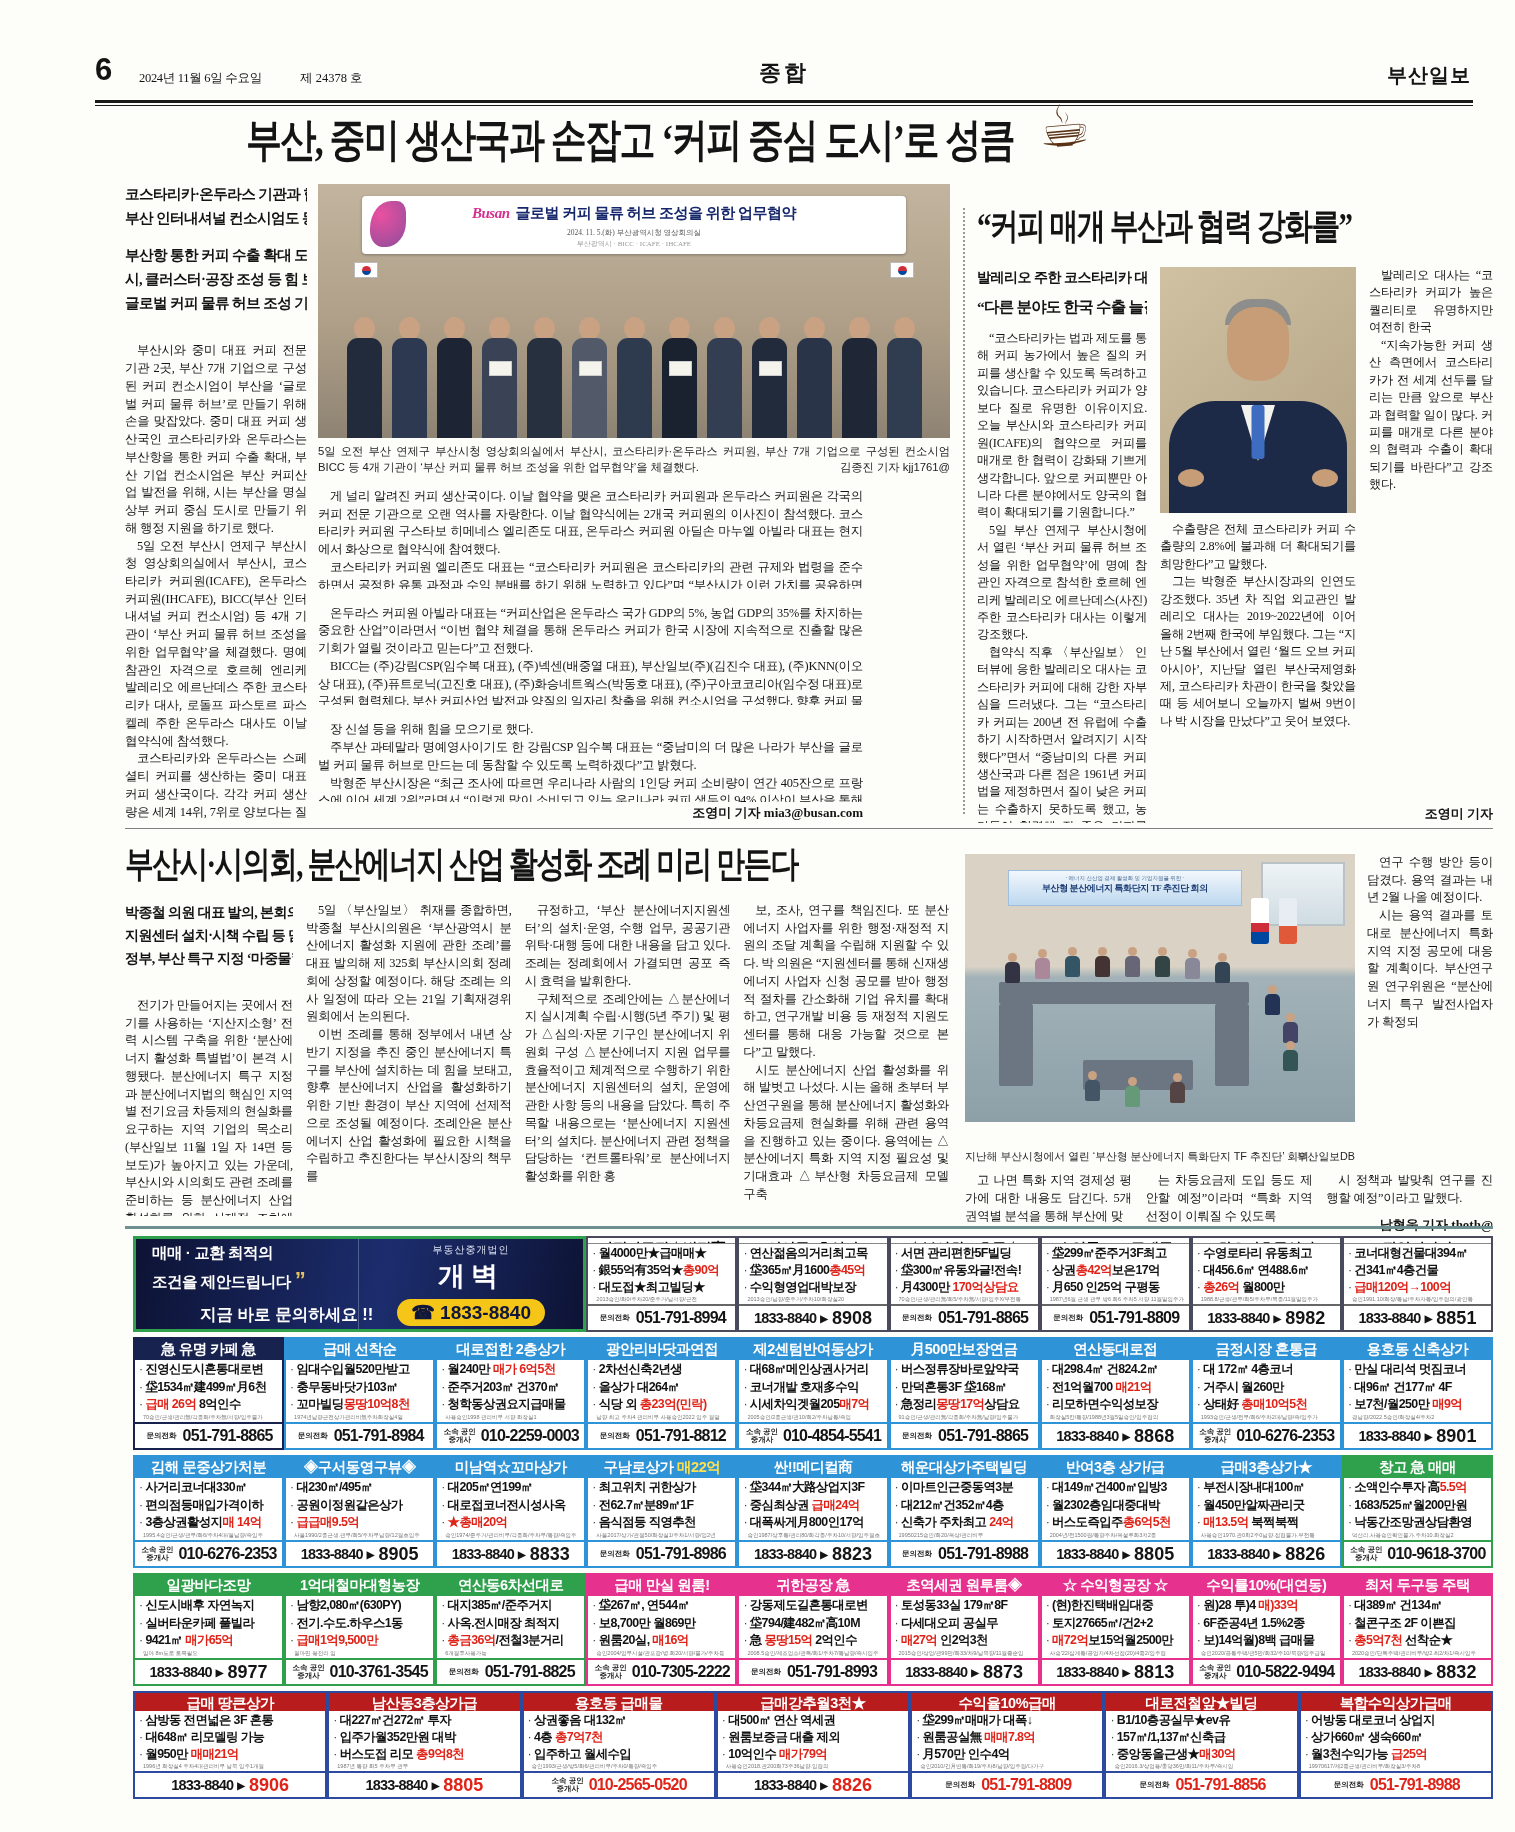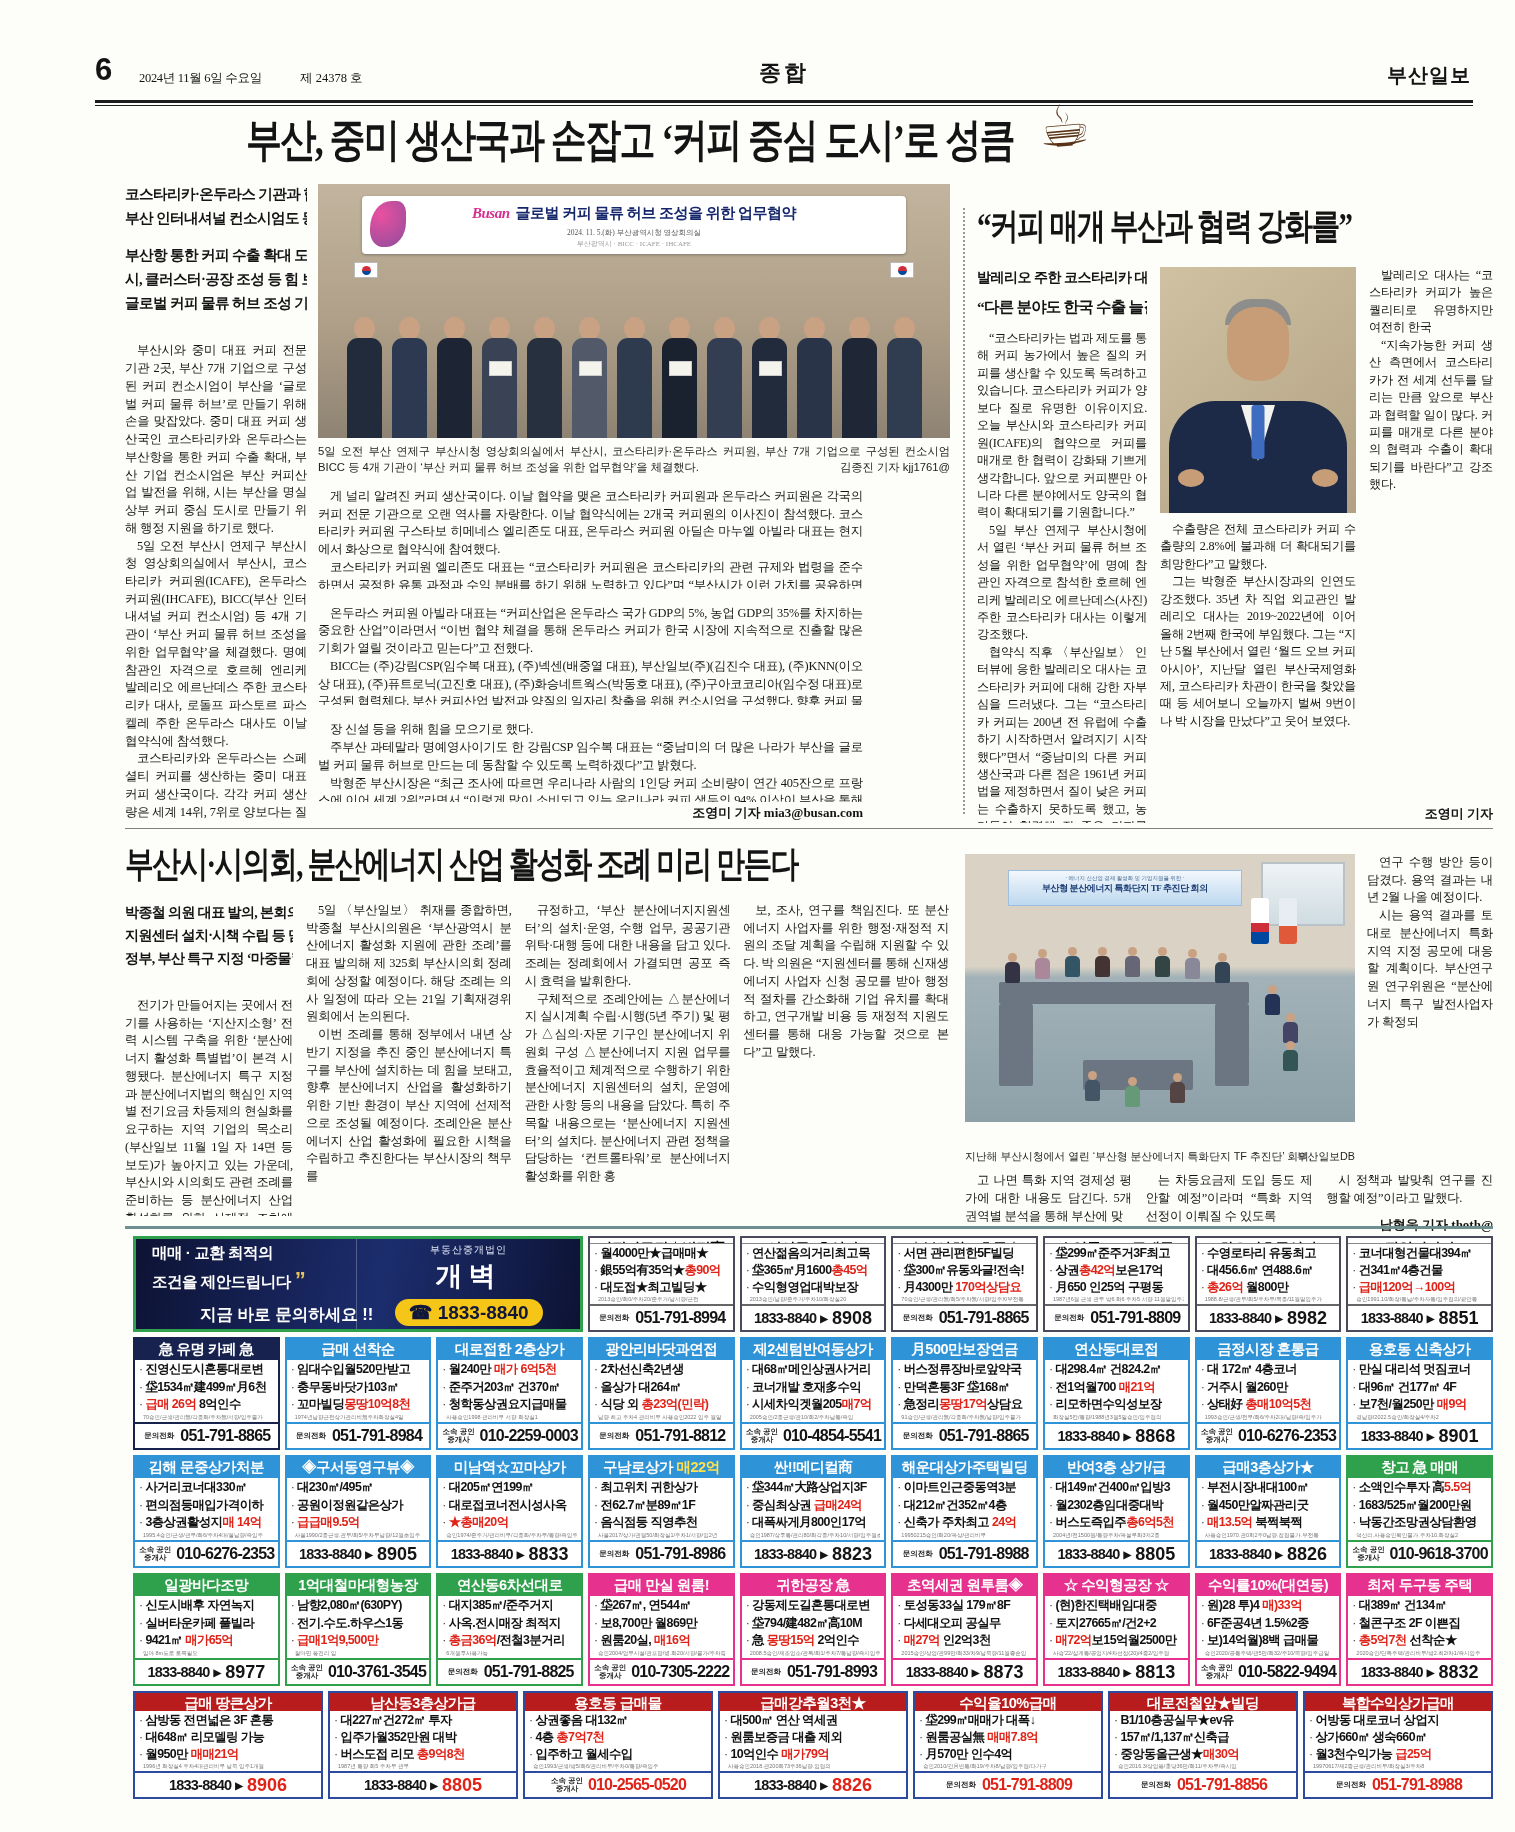--- a/index.html
+++ b/index.html
@@ -95,21 +95,21 @@
   .mp{position:absolute;width:15px;height:21px;border-radius:5px 5px 2px 2px;}
   .mp:before{content:"";position:absolute;top:-9px;left:3px;width:9px;height:9px;border-radius:50%;background:#c9a183;}
   .cap2{position:relative;margin-top:5px;width:390px;font-family:"Liberation Sans",sans-serif;font-size:10.8px;line-height:1.4;color:#222;}
   .cap2 .credit{position:absolute;right:0;top:0;margin-left:14px;}
   .a2c5{width:126px;height:290px;overflow:hidden;}
   .a2bottom{display:flex;gap:14px;margin-top:8px;height:62px;}
   .a2bottom .col{flex:1;}
 
   
   .ads{position:absolute;top:1236px;left:125px;width:1368px;display:flex;flex-direction:column;gap:5px;font-family:"Liberation Sans",sans-serif;}
-  .ad-row{display:grid;gap:5px;padding-left:8px;}
+  .ad-row{display:grid;padding-left:8px;}
   .ad{border:2px solid #50506a;background:#fff;display:flex;flex-direction:column;overflow:hidden;}
   .ad-head{font-weight:bold;font-size:14.5px;line-height:1.3;text-align:center;padding:1px 0;white-space:nowrap;overflow:hidden;letter-spacing:-0.5px;}
   .ad-head .hl{color:#ffe14d;}
   .hs-plain{border-color:#4a4a5e;} .hs-plain .ad-head{background:#fff;color:#000;border-bottom:1px solid #888;}
   .hs-blue{border-color:#2f93d8;} .hs-blue .ad-head{background:#2f93d8;color:#fff;}
   .hs-darknavy{border-color:#17224f;} .hs-darknavy .ad-head{background:#17224f;color:#fff;}
   .hs-green{border-color:#2fa04c;} .hs-green .ad-head{background:#2fa04c;color:#fff;}
   .hs-pink{border-color:#e6318f;} .hs-pink .ad-head{background:#e6318f;color:#fff;}
   .hs-royal{border-color:#2c4aa0;} .hs-royal .ad-head{background:#b91c1c;color:#fff;}
   .ad-body{flex:1;padding:1px 4px 0;display:flex;flex-direction:column;justify-content:space-evenly;}
@@ -338,20 +338,21 @@
         </div>
       <div class="col">
           <div class="ptxt btxt" data-name="article2-col3">
             <p data-name="paragraph">규정하고, ‘부산 분산에너지지원센터’의 설치·운영, 수행 업무, 공공기관 위탁·대행 등에 대한 내용을 담고 있다. 조례는 정례회에서 가결되면 공포 즉시 효력을 발휘한다.</p>
             <p data-name="paragraph">구체적으로 조례안에는 △분산에너지 실시계획 수립·시행(5년 주기) 및 평가 △심의·자문 기구인 분산에너지 위원회 구성 △분산에너지 지원 업무를 효율적이고 체계적으로 수행하기 위한 분산에너지 지원센터의 설치, 운영에 관한 사항 등의 내용을 담았다. 특히 주목할 내용으로는 ‘분산에너지 지원센터’의 설치다. 분산에너지 관련 정책을 담당하는 ‘컨트롤타워’로 분산에너지 활성화를 위한 홍</p>
           </div>
         </div>
       <div class="col">
           <div class="ptxt btxt" data-name="article2-col4">
             <p data-name="paragraph">보, 조사, 연구를 책임진다. 또 분산에너지 사업자를 위한 행정·재정적 지원의 조달 계획을 수립해 지원할 수 있다. 박 의원은 “지원센터를 통해 신재생에너지 사업자 신청 공모를 받아 행정적 절차를 간소화해 기업 유치를 확대하고, 연구개발 비용 등 재정적 지원도 센터를 통해 대응 가능할 것으로 본다”고 말했다.</p>
+            <p data-name="paragraph">시도 분산에너지 산업 활성화를 위해 발벗고 나섰다. 시는 올해 초부터 부산연구원을 통해 분산에너지 활성화와 차등요금제 현실화를 위해 관련 용역을 진행하고 있는 중이다. 용역에는 △분산에너지 특화 지역 지정 필요성 및 기대효과 △부산형 차등요금제 모델 구축</p>
           </div>
         </div>
     </div>
 
     <div class="a2right" data-name="article2-photo-block">
       <div class="a2prow">
         <div class="phot3" data-name="meeting-photo">
           <div class="p3banner" data-name="meeting-banner">
             <div class="s">· 에너지 신산업 경제 활성화 및 기업지원을 위한 ·</div>
             <div class="t">부산형 분산에너지 특화단지 TF 추진단 회의</div>

